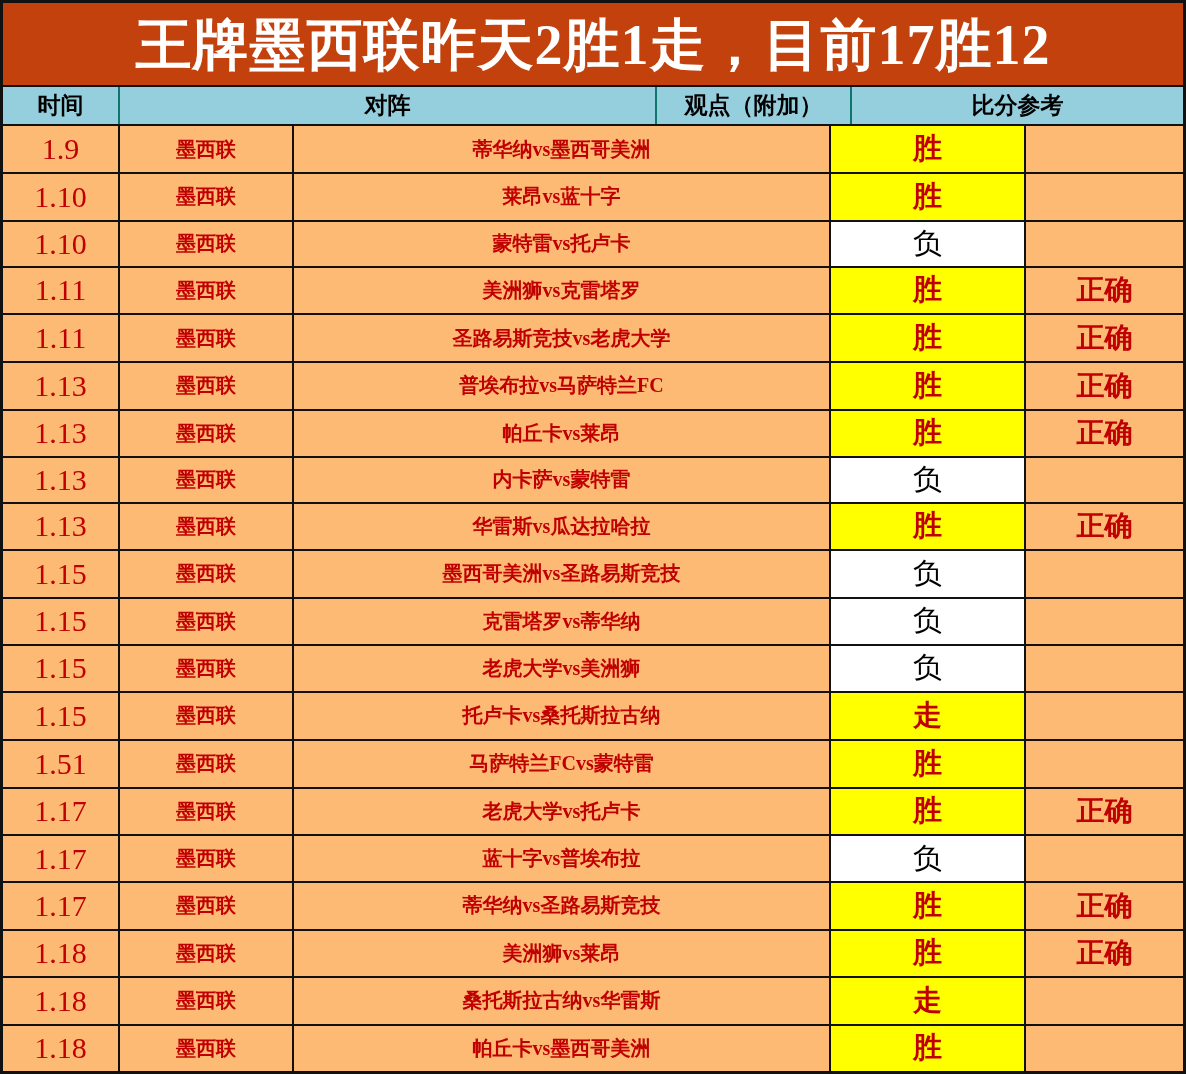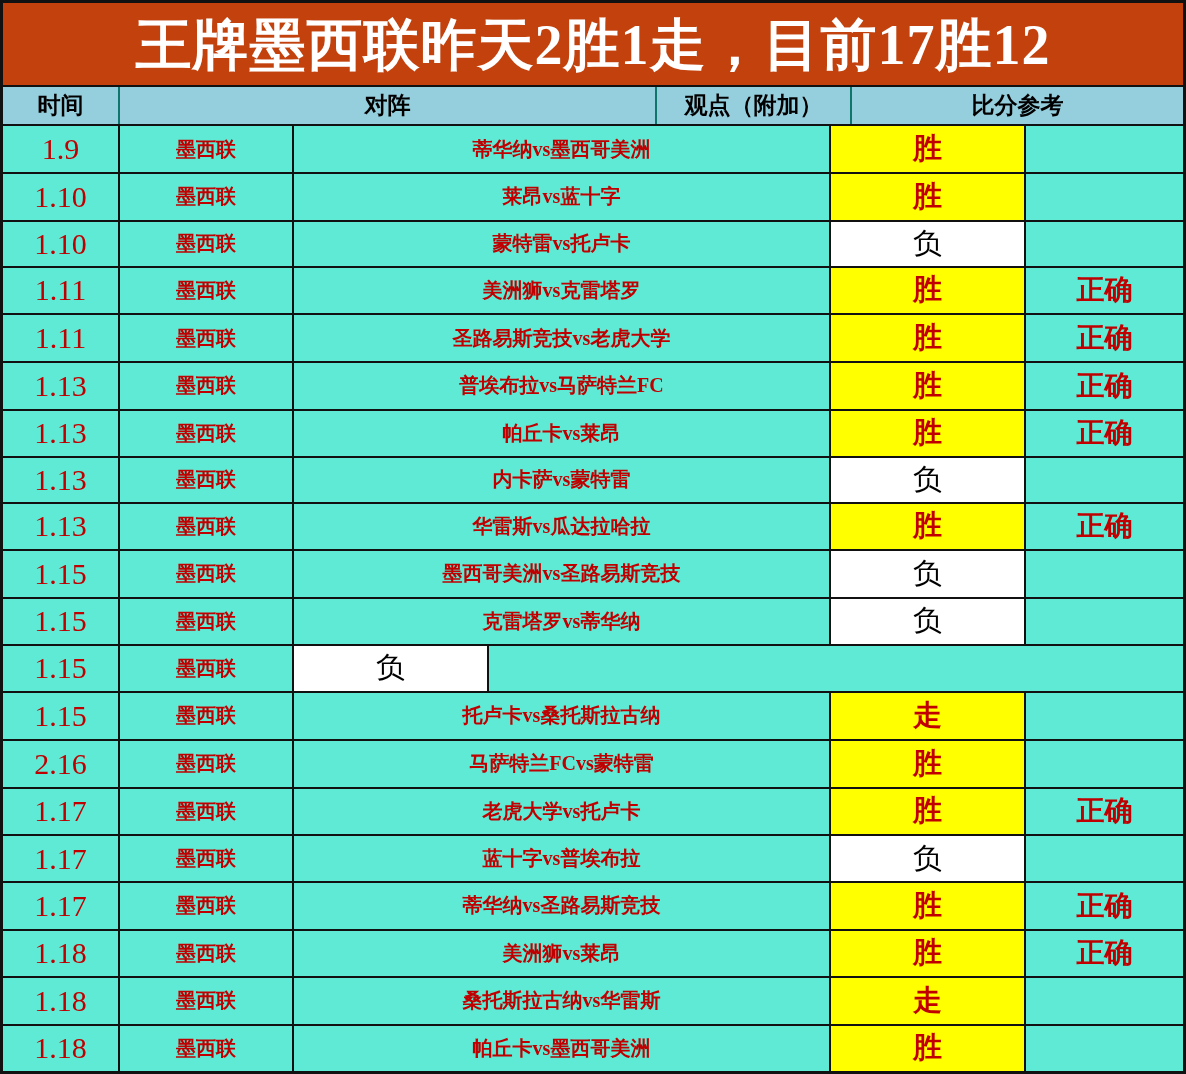--- a/index.html
+++ b/index.html
@@ -67,21 +67,21 @@
   .rows {
     flex: 1 1 auto;
     display: flex;
     flex-direction: column;
   }
   .row {
     flex: 1 1 auto;
     display: flex;
     border-bottom: 2px solid #111111;
     box-sizing: border-box;
-    background: #5eead4;
+    background: #fdba74;
   }
   .row:nth-child(3),
   .row:nth-child(8) { flex-grow: 0.74; }
   .row:nth-child(7),
   .row:nth-child(11),
   .row:nth-child(16) { flex-grow: 0.88; }
   .row:nth-child(1),
   .row:nth-child(5),
   .row:nth-child(14) { flex-grow: 1.1; }
   .row:last-child { border-bottom: none; }
@@ -212,32 +212,33 @@
       <div class="row">
         <div class="cell c-date w-date">1.15</div>
         <div class="cell c-league w-league">墨西联</div>
         <div class="cell c-match w-match">克雷塔罗vs蒂华纳</div>
         <div class="cell c-opinion w-op">负</div>
         <div class="cell c-result w-res"></div>
       </div>
       <div class="row">
         <div class="cell c-date w-date">1.15</div>
         <div class="cell c-league w-league">墨西联</div>
+        <div class="cell c-match w-match">老虎大学vs美洲狮</div>
         <div class="cell c-opinion w-op">负</div>
         <div class="cell c-result w-res"></div>
       </div>
       <div class="row">
         <div class="cell c-date w-date">1.15</div>
         <div class="cell c-league w-league">墨西联</div>
         <div class="cell c-match w-match">托卢卡vs桑托斯拉古纳</div>
         <div class="cell c-opinion w-op hl">走</div>
         <div class="cell c-result w-res"></div>
       </div>
       <div class="row">
-        <div class="cell c-date w-date">2.16</div>
+        <div class="cell c-date w-date">1.51</div>
         <div class="cell c-league w-league">墨西联</div>
         <div class="cell c-match w-match">马萨特兰FCvs蒙特雷</div>
         <div class="cell c-opinion w-op hl">胜</div>
         <div class="cell c-result w-res"></div>
       </div>
       <div class="row">
         <div class="cell c-date w-date">1.17</div>
         <div class="cell c-league w-league">墨西联</div>
         <div class="cell c-match w-match">老虎大学vs托卢卡</div>
         <div class="cell c-opinion w-op hl">胜</div>

